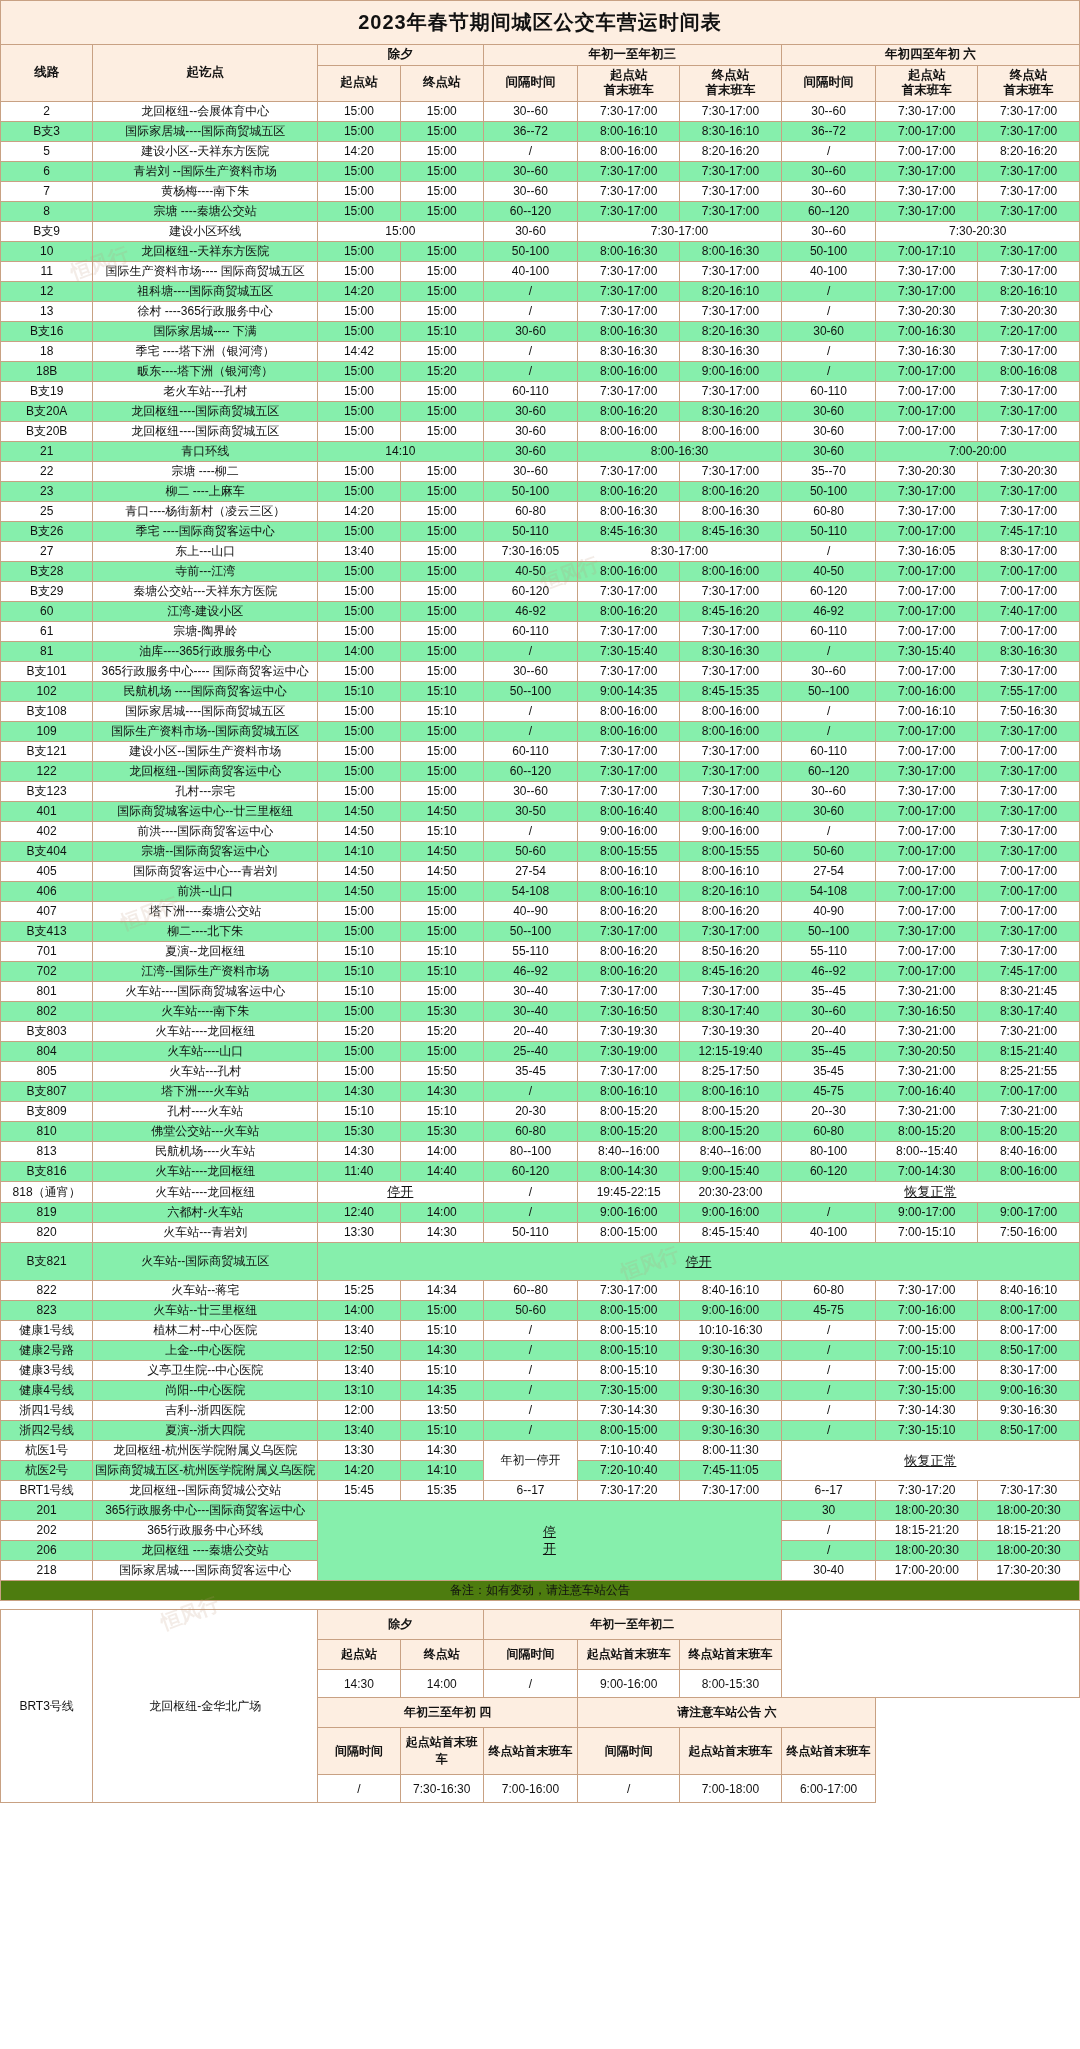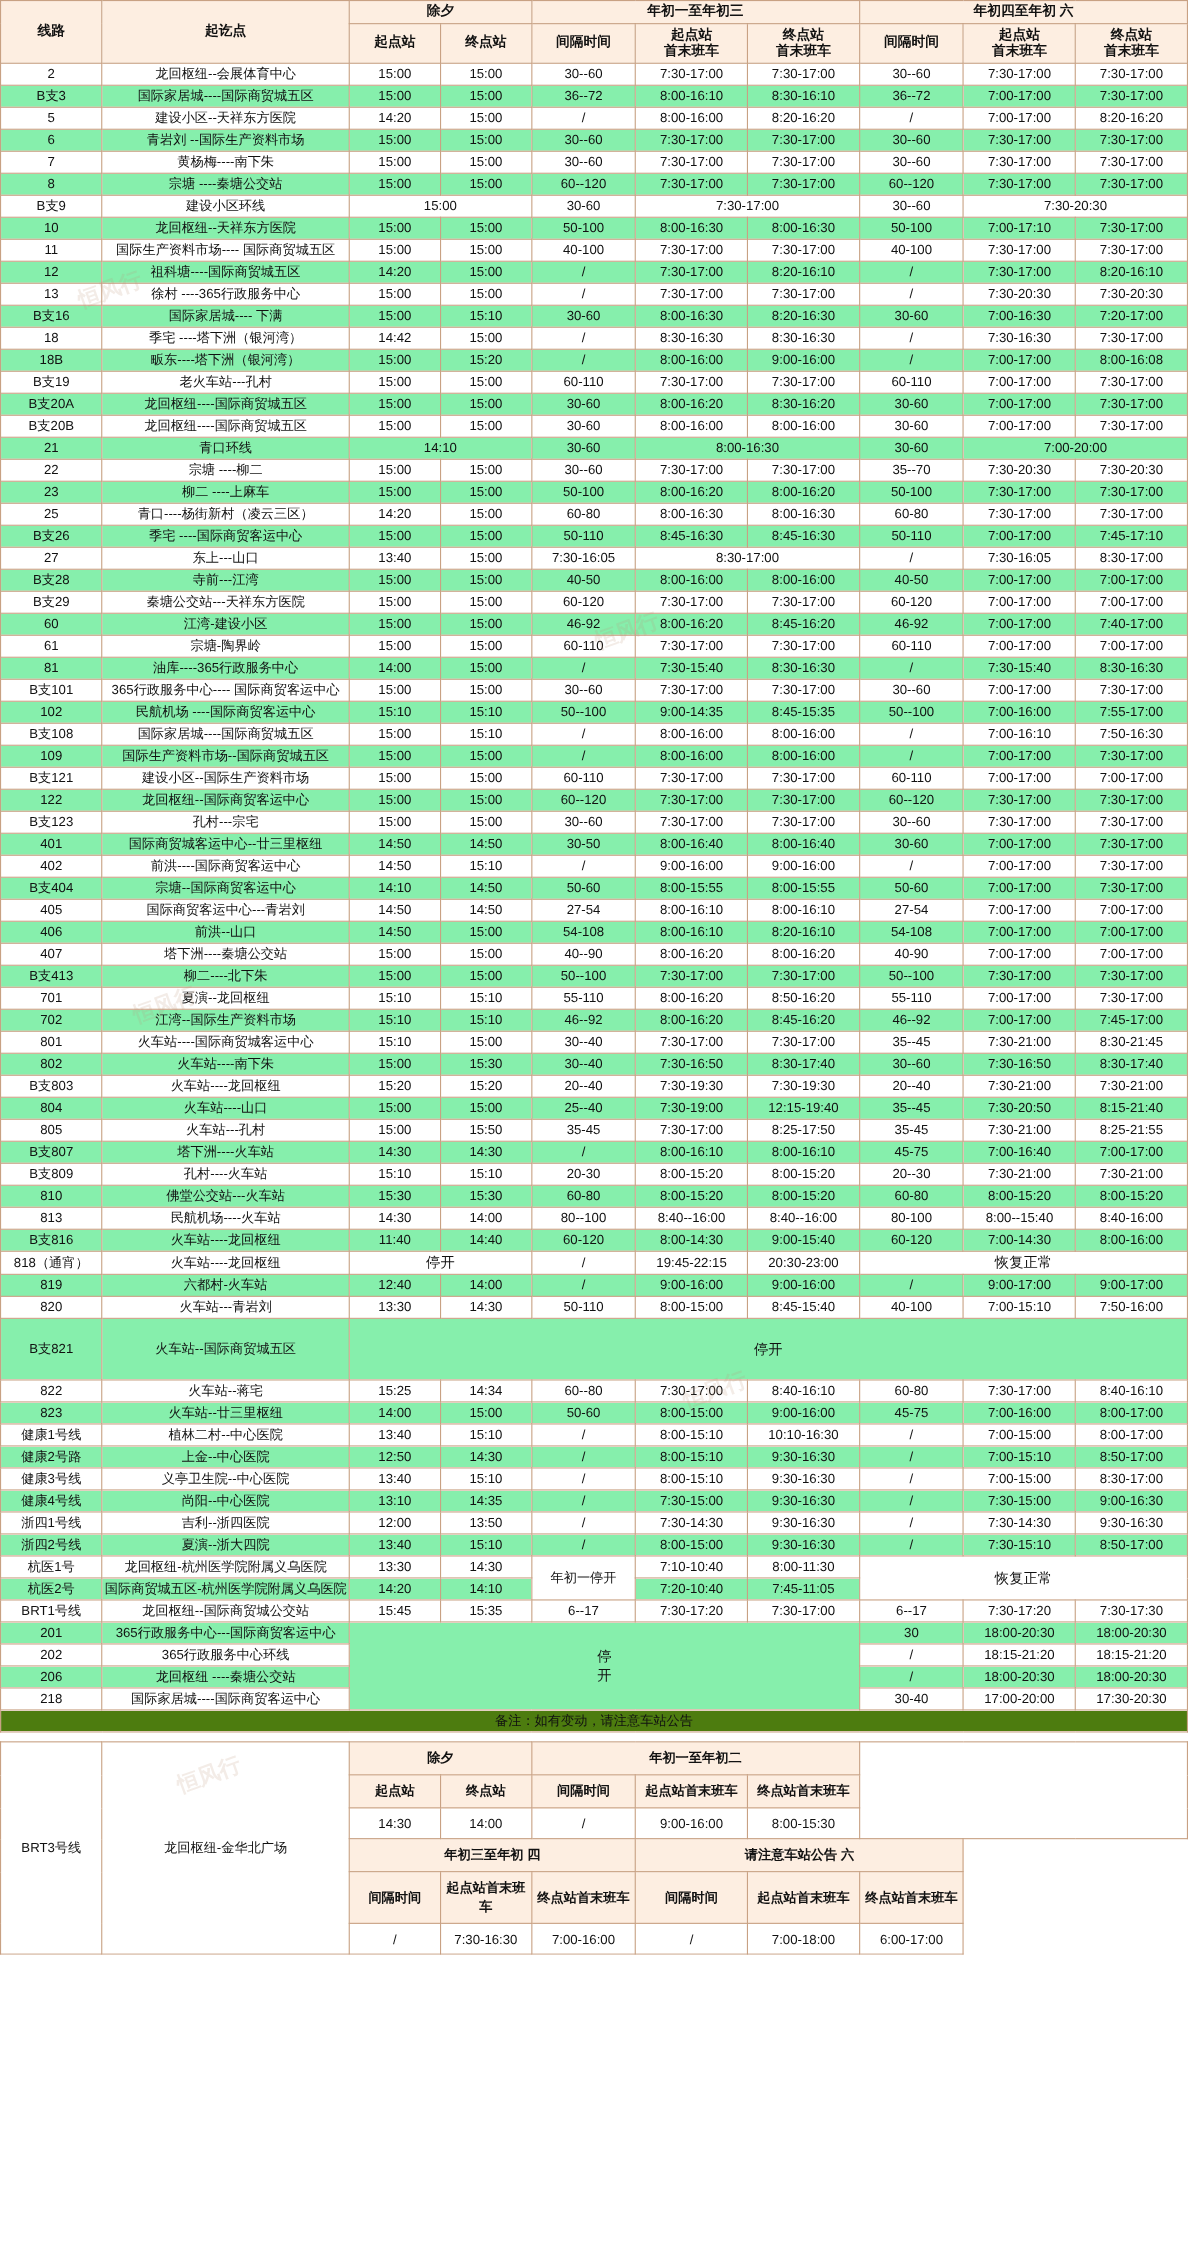--- a/index.html
+++ b/index.html
@@ -52,22 +52,22 @@
   .rowA { background: #ffffff; }
   .rowB { background: #86efac; }
   .red { color: #d03a1a; }
   .route { font-size: 12px; }
   .stop { font-size: 12px; }
   .note-row td {
     background: #4d7c0f;
     font-size: 12px;
     padding: 5px 0;
   }
-  .big-cell { font-size: 13px; }
-  .tall { height: 56px; }
+  .big-cell { font-size: 13px; text-decoration: underline; }
+  .tall { height: 38px; }
   .footer-table {
     width: 1080px;
     border-collapse: collapse;
     table-layout: fixed;
     font-size: 12px;
     margin-top: 8px;
   }
   .footer-table td, .footer-table th {
     border: 1px solid #c8a183;
     text-align: center;
@@ -85,20 +85,21 @@
     pointer-events: none;
     transform: rotate(-20deg);
   }
   .kc { font-weight: normal; }
 </style>
 </head>
 <body>
 
 <div class="page">
 
+  <div class="title-bar">2023年春节期间城区公交车营运时间表</div>
 
   <table class="main">
     <colgroup>
       <col style="width:78px">
       <col style="width:190px">
       <col style="width:70px">
       <col style="width:70px">
       <col style="width:80px">
       <col style="width:86px">
       <col style="width:86px">

